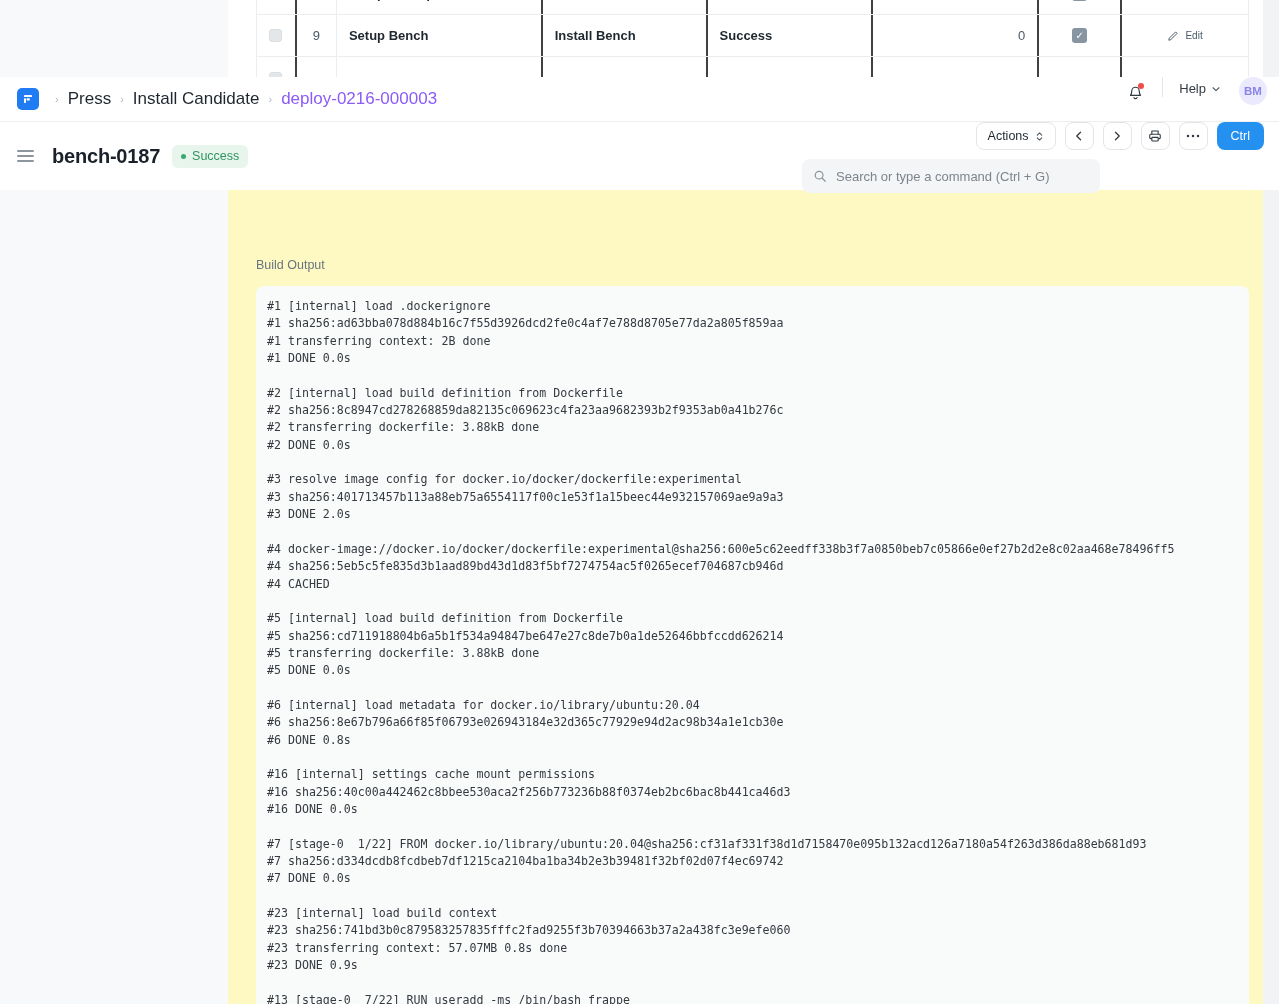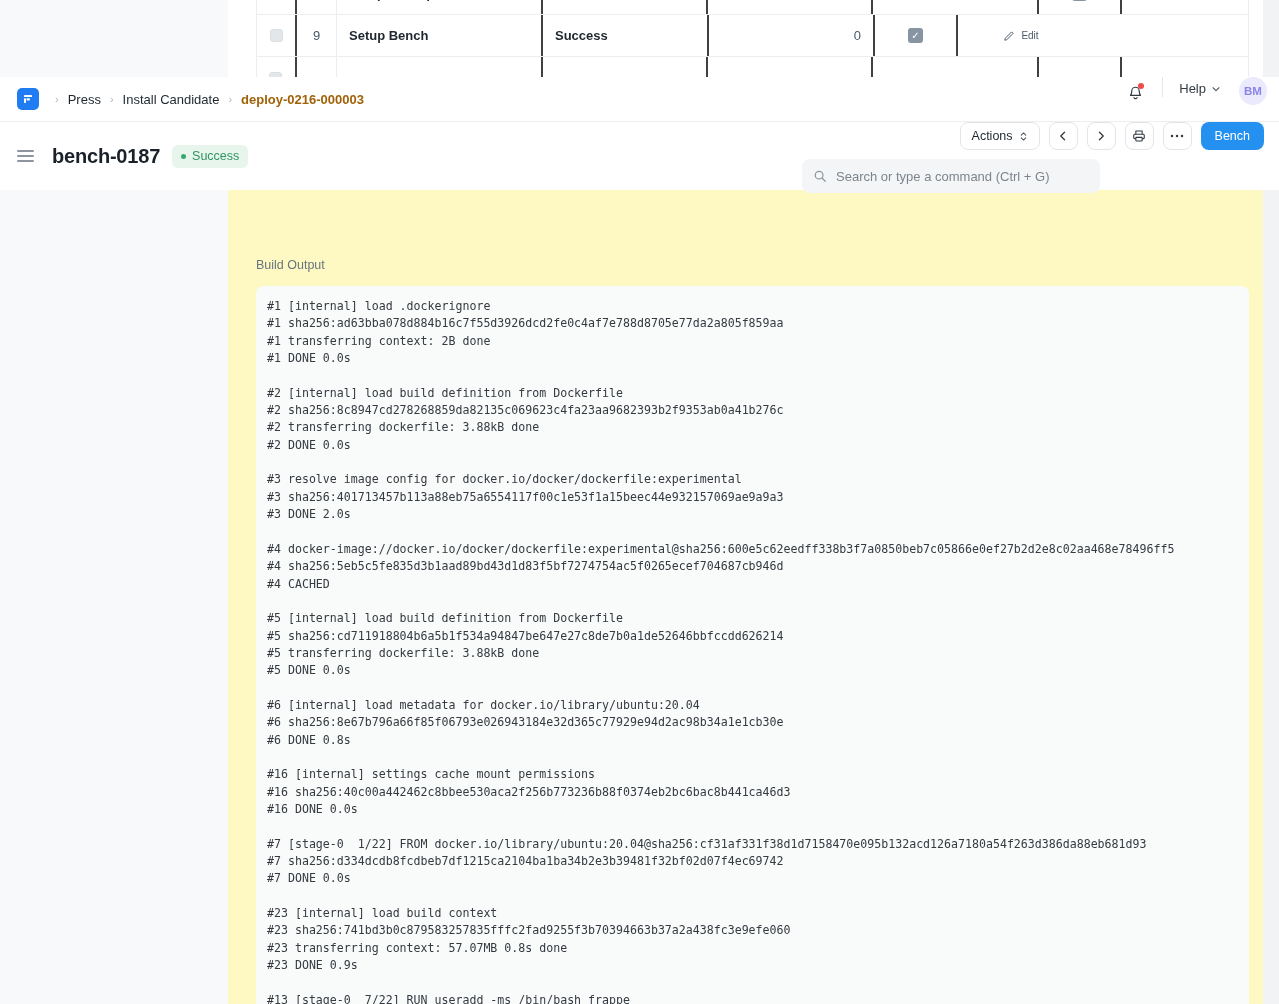--- a/index.html
+++ b/index.html
@@ -59,22 +59,22 @@
     position:absolute; left:0; top:77px; width:1279px; height:45px;
     background:#ffffff; border-bottom:1px solid #eceef0;
     display:flex; align-items:center; z-index:30;
   }
   .brand-logo {
     margin-left:17px; width:22px; height:22px; border-radius:5px;
     background:#1f7cf2; display:flex; align-items:center; justify-content:center;
     flex:none;
   }
   .breadcrumb { display:flex; align-items:center; margin-left:16px; gap:9px; }
-  .crumb { font-size:13px; color:#1f272e; font-weight:500; white-space:nowrap; }
-  .crumb.muted { color:#a16207; font-weight:700; }
+  .crumb { font-size:17px; color:#1f272e; font-weight:500; white-space:nowrap; }
+  .crumb.muted { color:#8b5cf6; font-weight:400; }
   .crumb-sep { color:#b0b7be; font-size:11px; line-height:1; }
 
   .searchbox {
     position:absolute; left:802px; top:82px; width:298px; height:34px;
     background:#f4f5f6; border-radius:8px; display:flex; align-items:center;
     padding:0 11px; gap:9px;
   }
   .search-ph { font-size:13px; color:#7c858d; white-space:nowrap; }
 
   .nav-right { position:absolute; right:12px; top:0; height:45px; display:flex; align-items:flex-start; gap:0; }
@@ -173,20 +173,21 @@
           <span class="edit-label">Edit</span>
         </div>
       </div>
 
       <div class="trow">
         <div class="tc check">
           <span class="row-cb"></span>
         </div>
         <div class="tc idx">9</div>
         <div class="tc name">Setup Bench</div>
+        <div class="tc stage">Install Bench</div>
         <div class="tc status">Success</div>
         <div class="tc dur">0</div>
         <div class="tc flag">
           <span class="flag-cb">✓</span>
         </div>
         <div class="tc edit">
           <svg width="12" height="12" viewBox="0 0 16 16" fill="none" stroke="#4a5a68" stroke-width="1.3">
             <path d="M11.5 2.5l2 2L5 13l-2.6.6L3 11z" stroke-linejoin="round"></path>
           </svg>
           <span class="edit-label">Edit</span>
@@ -296,21 +297,21 @@
       </div>
 
       <div class="tb-btn icon">
         <svg width="14" height="4" viewBox="0 0 14 4">
           <circle cx="2" cy="2" r="1.25" fill="#323b43"></circle>
           <circle cx="7" cy="2" r="1.25" fill="#323b43"></circle>
           <circle cx="12" cy="2" r="1.25" fill="#323b43"></circle>
         </svg>
       </div>
 
-      <button class="tb-save">Bench</button>
+      <button class="tb-save">Ctrl</button>
     </div>
   </div>
 
   <div class="content">
     <div class="content-rail"></div>
 
     <div class="section-label">Build Output</div>
 
     <div class="output-box">
       <pre class="output">#1 [internal] load .dockerignore

